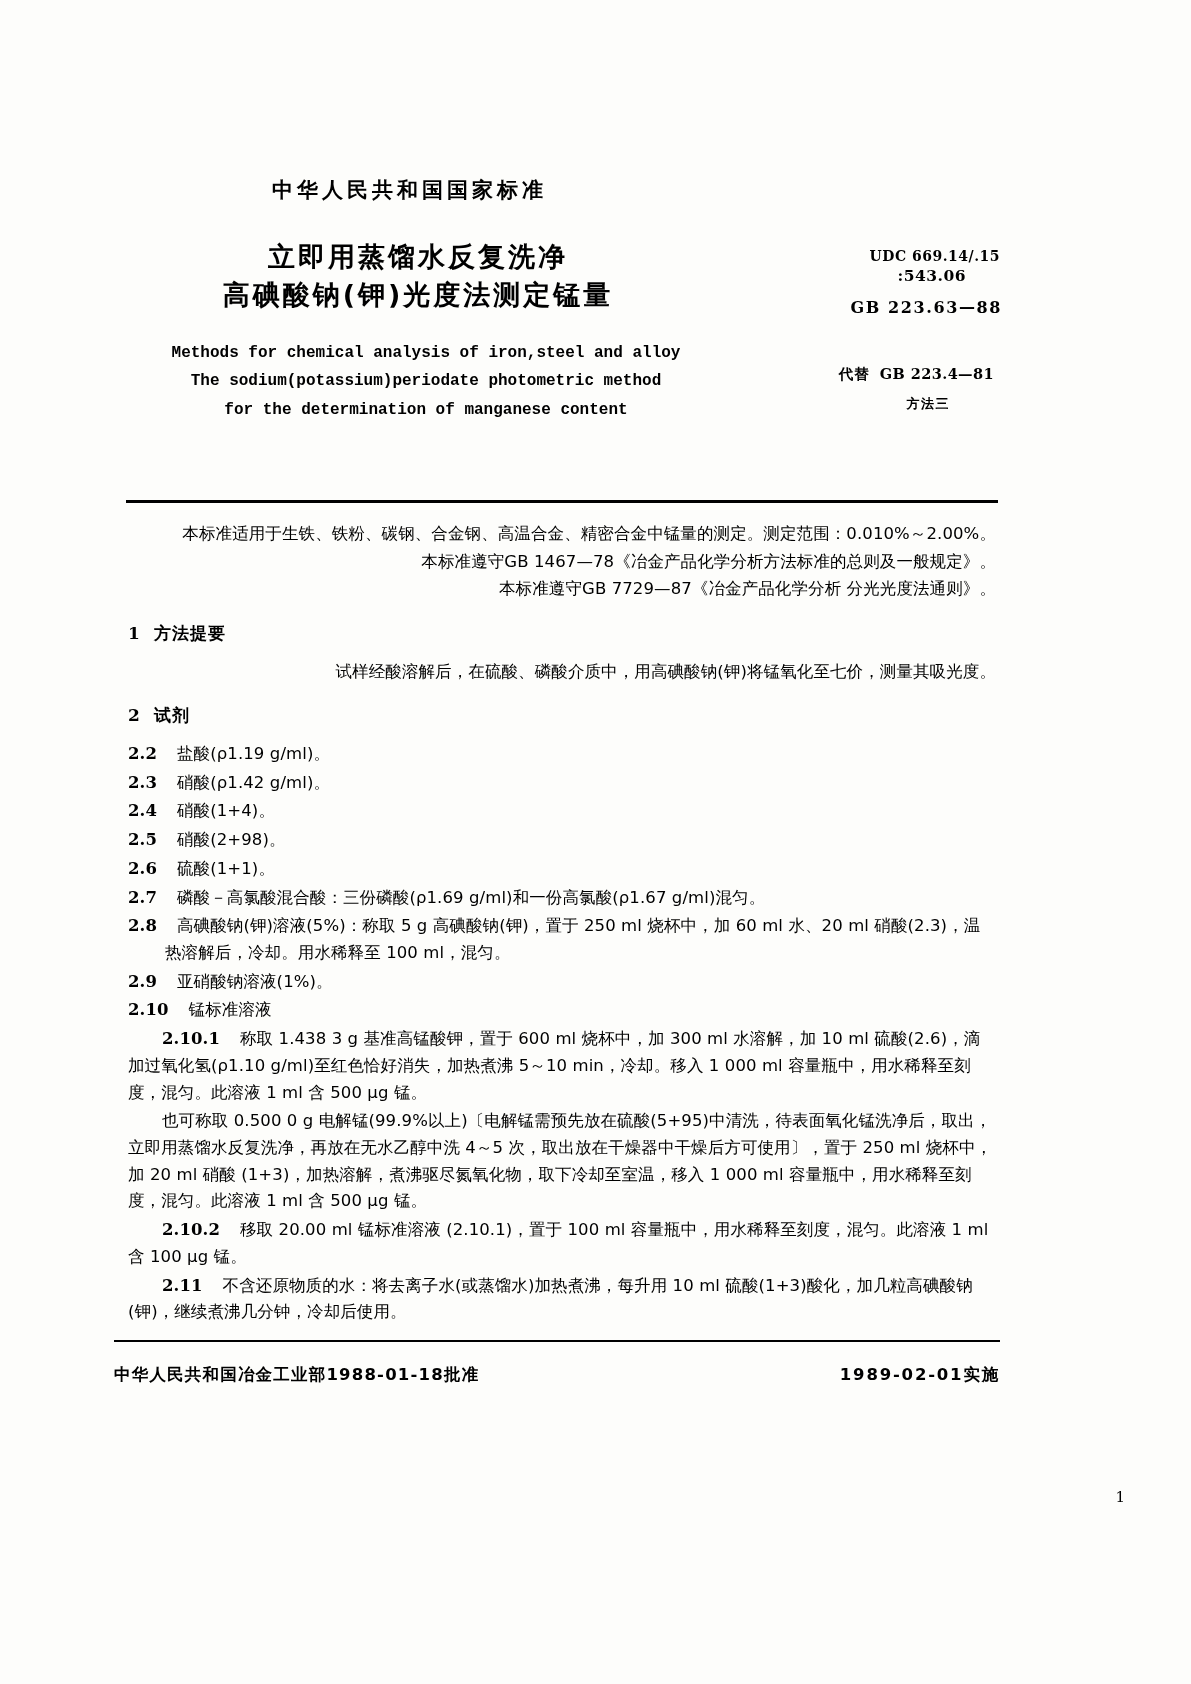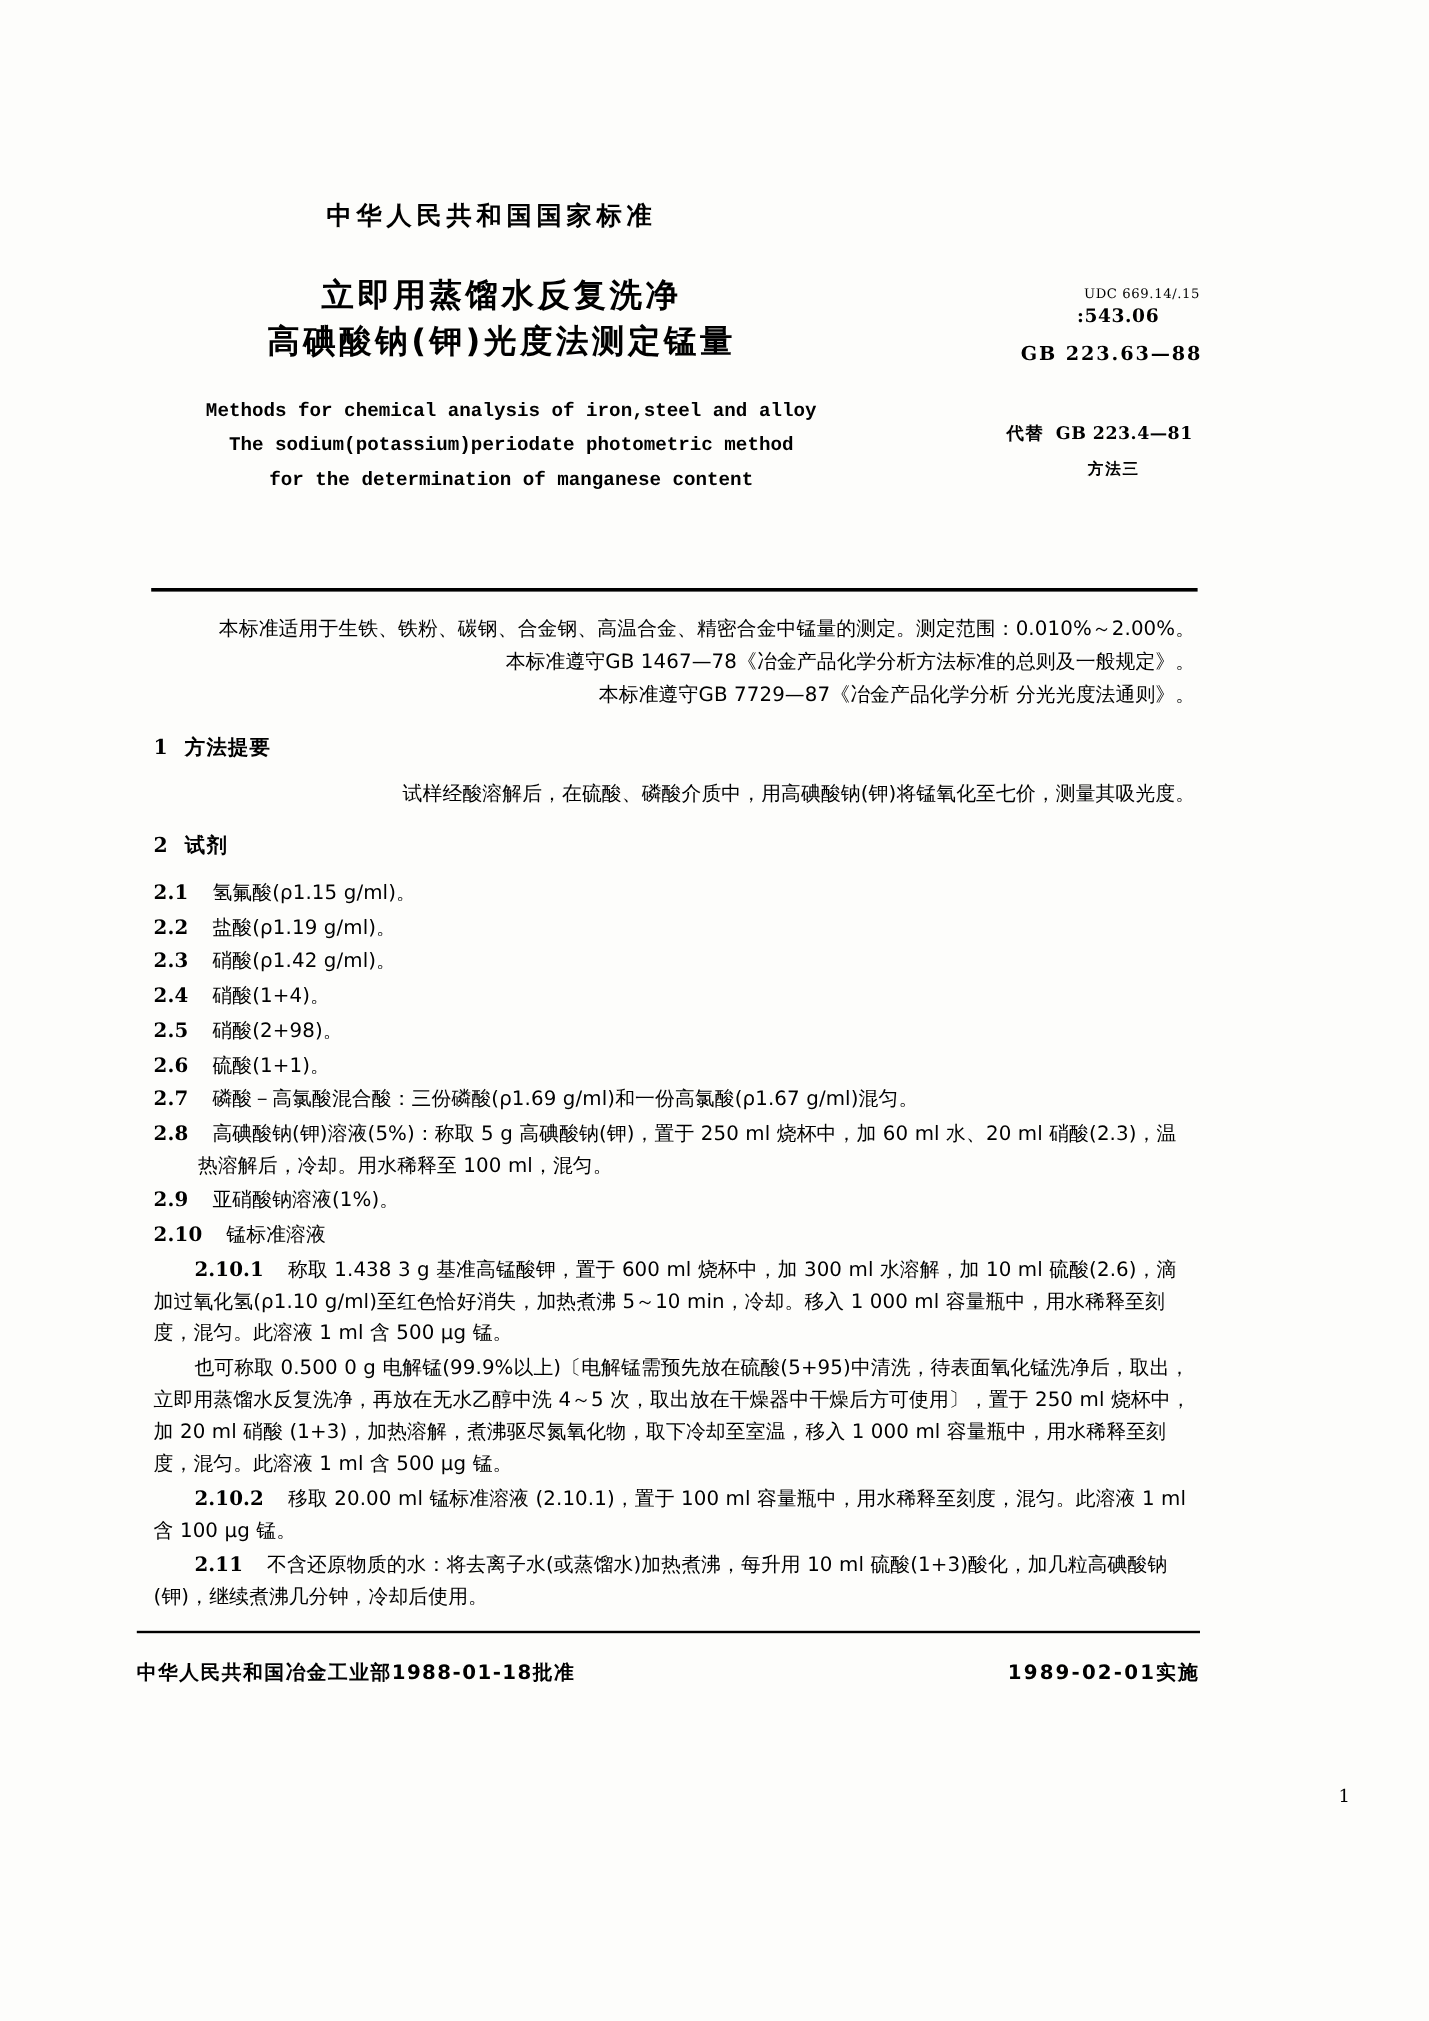--- a/index.html
+++ b/index.html
@@ -18,21 +18,21 @@
   .page {
     position: absolute;
     left: 0; top: 0;
     width: 1191px;
     height: 1684px;
     background: #fdfdfb;
   }
   .sheet {
     position: absolute;
     left: 128px;
-    top: 138px;
+    top: 148px;
     width: 868px;
   }
 
   
   .hdr {
     position: relative;
     min-height: 300px;
   }
   .nat-title {
     font-family: "DejaVu Sans", "Liberation Sans", sans-serif;
@@ -71,22 +71,22 @@
 
   .hdr-right {
     position: absolute;
     right: -6px;
     top: 72px;
     width: 260px;
     text-align: left;
   }
   .udc {
     font-family: "DejaVu Serif", "Liberation Serif", serif;
-    font-weight: normal;
-    font-size: 11px;
+    font-weight: bold;
+    font-size: 14px;
     letter-spacing: 0.5px;
     text-align: right;
     padding-right: 2px;
   }
   .udc2 {
     font-family: "DejaVu Serif", "Liberation Serif", serif;
     font-weight: bold;
     font-size: 15.5px;
     letter-spacing: 0.5px;
     text-align: right;
@@ -246,23 +246,20 @@
       <div class="sec-head">
         <span class="num">1</span><span>方法提要</span>
       </div>
       <p class="para">试样经酸溶解后，在硫酸、磷酸介质中，用高碘酸钠(钾)将锰氧化至七价，测量其吸光度。</p>
 
       <div class="sec-head">
         <span class="num">2</span><span>试剂</span>
       </div>
 
       <p class="item">
-        <span class="n">2.1</span><span class="sp2"></span><span>氢氟酸(ρ1.15 g/ml)。</span>
-      </p>
-      <p class="item">
         <span class="n">2.2</span><span class="sp2"></span><span>盐酸(ρ1.19 g/ml)。</span>
       </p>
       <p class="item">
         <span class="n">2.3</span><span class="sp2"></span><span>硝酸(ρ1.42 g/ml)。</span>
       </p>
       <p class="item">
         <span class="n">2.4</span><span class="sp2"></span><span>硝酸(1+4)。</span>
       </p>
       <p class="item">
         <span class="n">2.5</span><span class="sp2"></span><span>硝酸(2+98)。</span>

